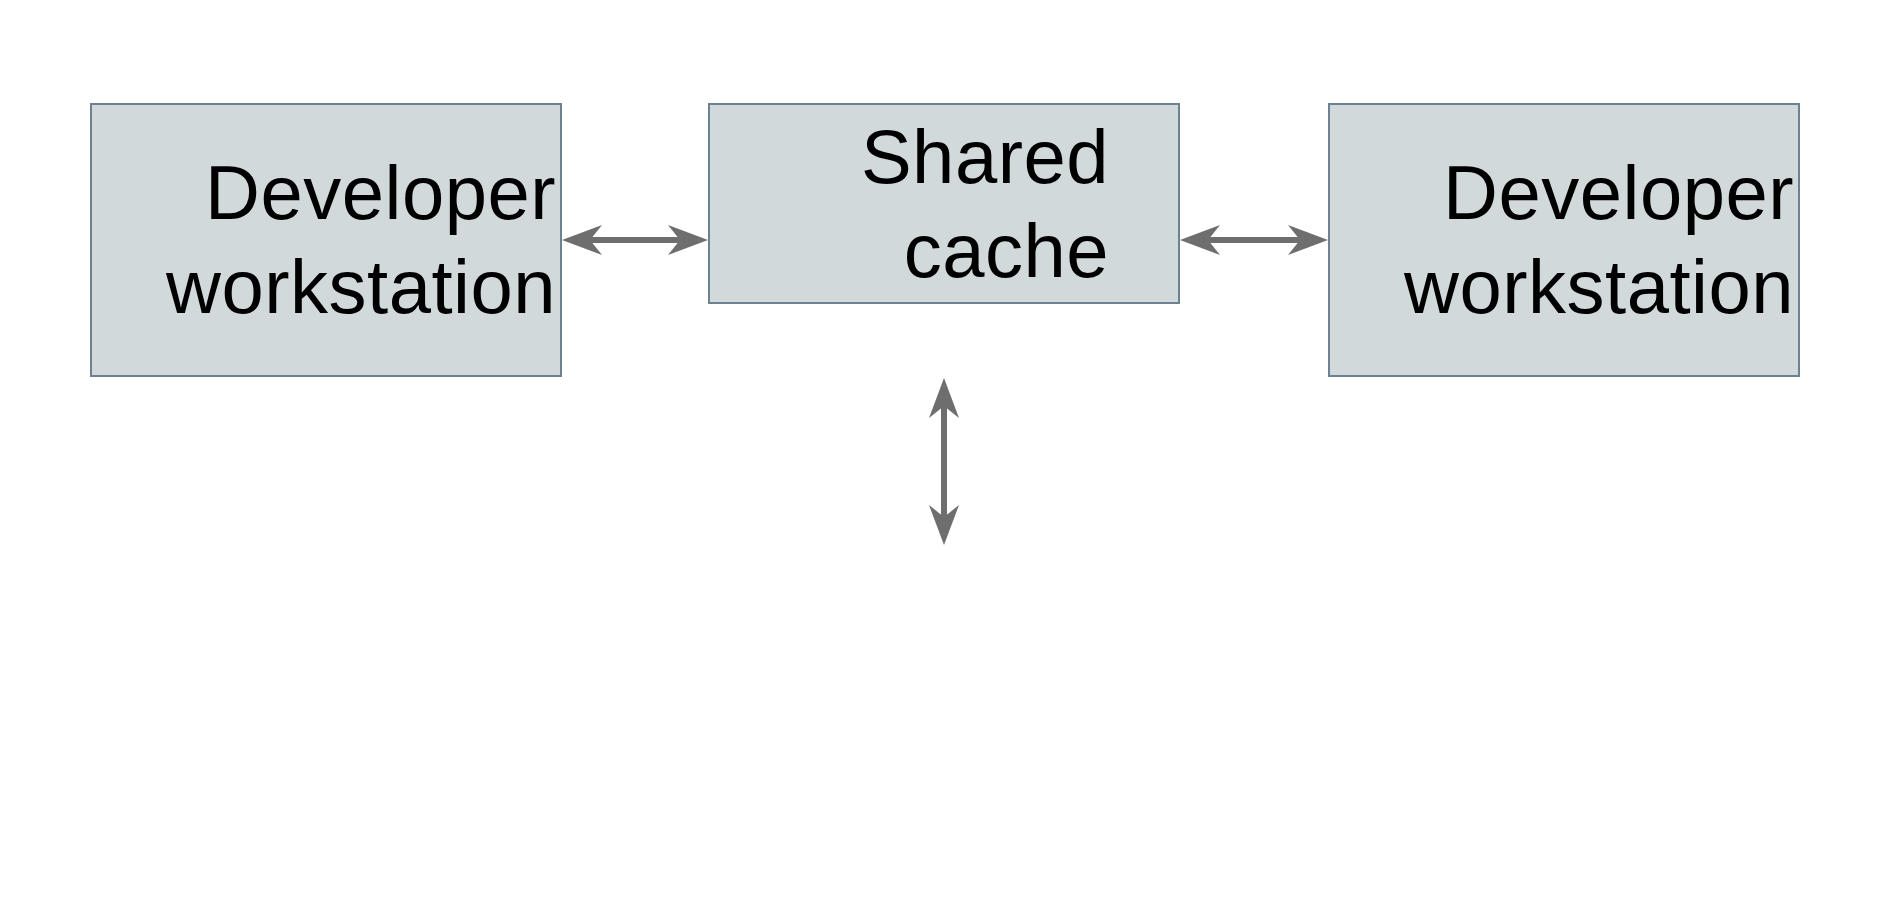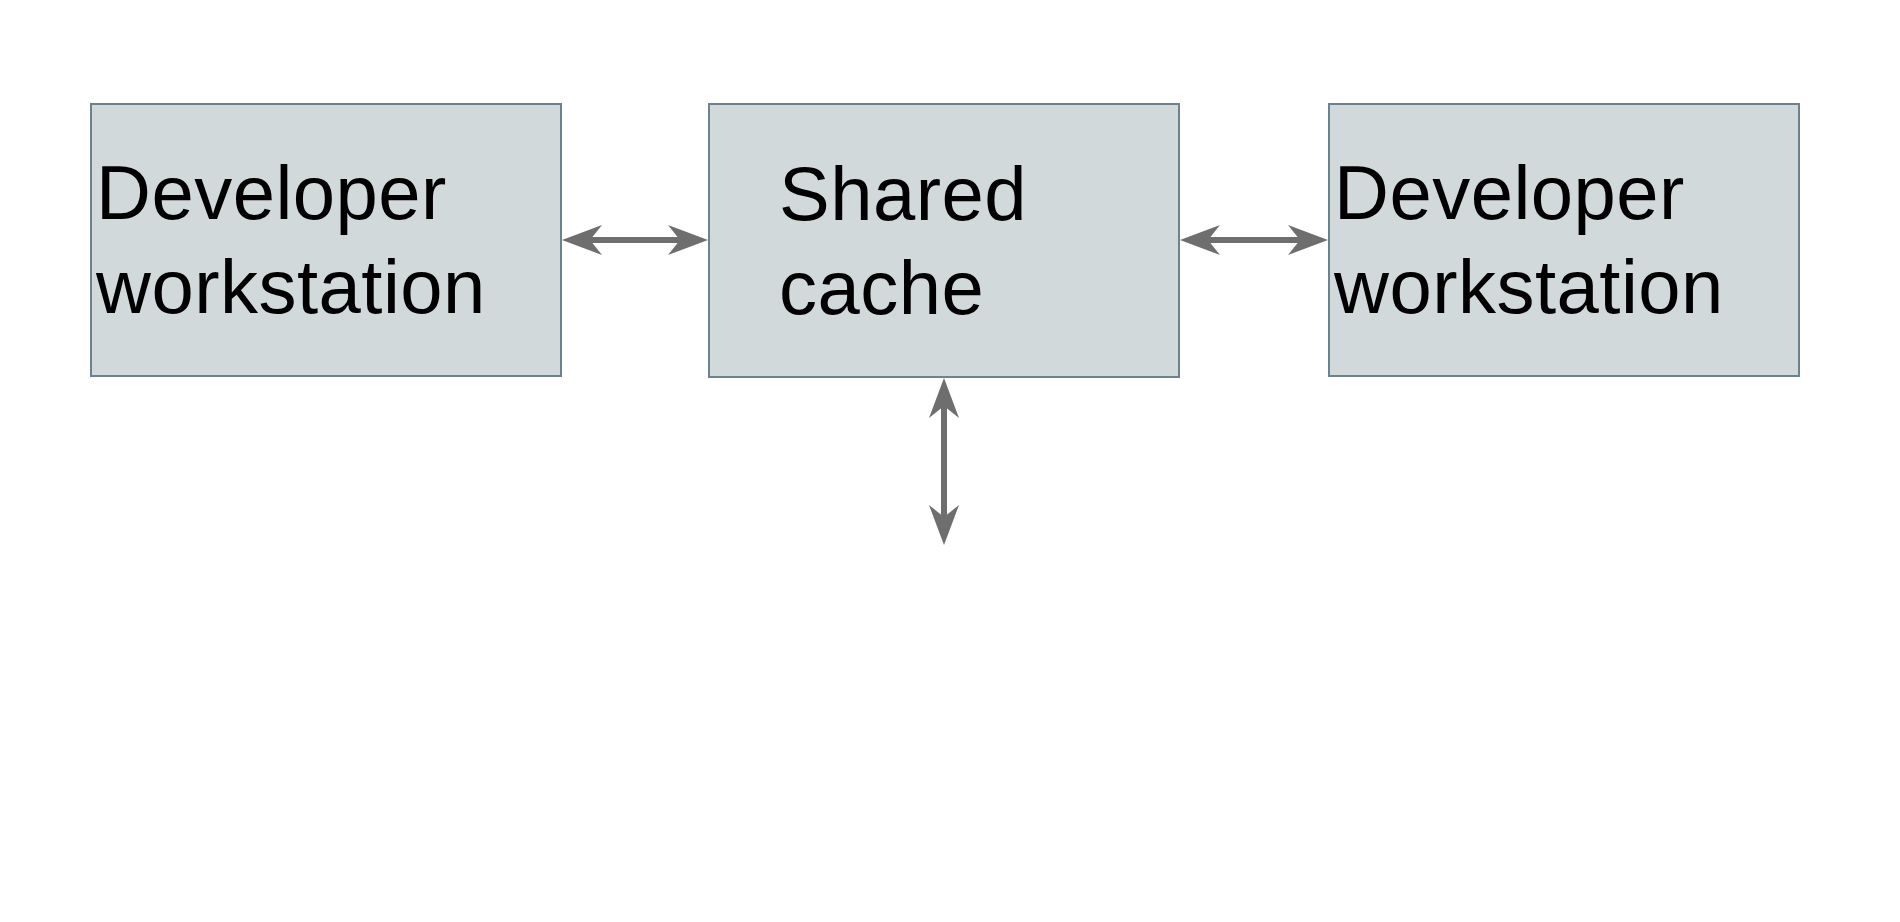--- a/index.html
+++ b/index.html
@@ -16,31 +16,31 @@
     overflow: hidden;
   }
   .node {
     position: absolute;
     box-sizing: border-box;
     background: var(--node-fill, #d2d9db);
     border: 2px solid var(--node-border, #6d8290);
     display: flex;
     align-items: center;
     justify-content: center;
-    text-align: left;
+    text-align: right;
   }
   .node .label {
     font-size: 76px;
     line-height: 94px;
     color: var(--text-color, #000000);
     letter-spacing: 0.5px;
   }
   
   .node-dev-left   { left: 90px;   top: 103px; width: 472px; height: 274px; }
-  .node-cache      { left: 708px;  top: 103px; width: 472px; height: 275px; }
+  .node-cache      { left: 708px;  top: 103px; width: 472px; height: 201px; }
   .node-dev-right  { left: 1328px; top: 103px; width: 472px; height: 274px; }
   .node-ci         { left: 708px;  top: 545px; width: 472px; height: 275px; }
   .label-narrow    { max-width: 330px; }   
   .label-wrap      { max-width: 460px; }   
 
   .edges-layer {
     position: absolute;
     left: 0; top: 0;
     width: 1900px;
     height: 922px;

